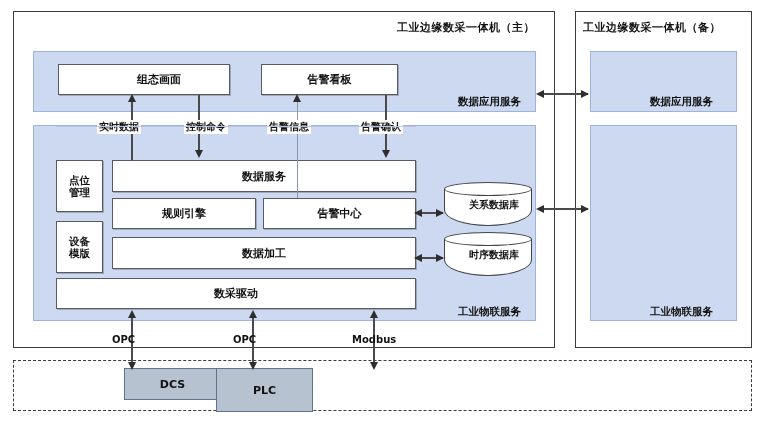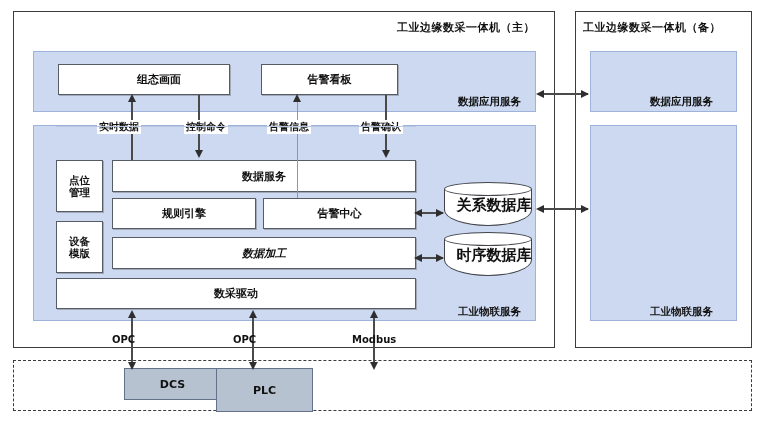--- a/index.html
+++ b/index.html
@@ -25,21 +25,21 @@
   .dashbox{position:absolute;border:1.6px dashed #3b3b3b;box-sizing:border-box;background:transparent;}
 
   
   .cyl{position:absolute;}
   .cyl .body{position:absolute;left:0;right:0;top:7px;bottom:0;background:#ffffff;
         border-left:1.3px solid #41454b;border-right:1.3px solid #41454b;border-bottom:1.3px solid #41454b;
         border-radius:0 0 50% 50%/0 0 16px 16px;box-sizing:border-box;}
   .cyl .top{position:absolute;left:0;right:0;top:0;height:14px;background:#ffffff;
         border:1.3px solid #41454b;border-radius:50%/50%;box-sizing:border-box;}
   .cyl .lbl{position:absolute;left:0;right:0;top:50%;transform:translateY(-40%);
-        text-align:center;font-size:15px;color:#111;font-weight:600;margin-left:12px;}
+        text-align:center;font-size:10px;color:#111;font-weight:600;margin-left:12px;}
 
   
   .vline{position:absolute;background:#4a4a4a;width:1.6px;}
   .hline{position:absolute;background:#4a4a4a;height:1.6px;}
   .vline.thin{background:#8e96ab;width:1.2px;}
   .arrow{position:absolute;width:0;height:0;}
   .arrow.up{border-left:4.5px solid transparent;border-right:4.5px solid transparent;border-bottom:8px solid #2e2e2e;}
   .arrow.down{border-left:4.5px solid transparent;border-right:4.5px solid transparent;border-top:8px solid #2e2e2e;}
   .arrow.left{border-top:4.5px solid transparent;border-bottom:4.5px solid transparent;border-right:8px solid #2e2e2e;}
   .arrow.right{border-top:4.5px solid transparent;border-bottom:4.5px solid transparent;border-left:8px solid #2e2e2e;}
@@ -69,21 +69,21 @@
     <span>管理</span>
   </div>
   <div class="wbox vert" style="left:56px;top:221px;width:47px;height:52px;">
     <span>设备</span>
     <span>模版</span>
   </div>
 
   <div class="wbox" style="left:112px;top:198px;width:144px;height:31px;">规则引擎</div>
   <div class="wbox" style="left:112px;top:160px;width:304px;height:32px;">数据服务</div>
   <div class="wbox" style="left:263px;top:198px;width:153px;height:31px;">告警中心</div>
-  <div class="wbox" style="left:112px;top:237px;width:304px;height:32px;font-style:italic;">数据加工</div>
+  <div class="wbox" style="left:112px;top:237px;width:304px;height:32px;">数据加工</div>
   <div class="wbox" style="left:56px;top:278px;width:360px;height:31px;">数采驱动</div>
 
   <div class="cyl" style="left:444px;top:182px;width:88px;height:44px;">
     <div class="body"></div>
     <div class="top"></div>
     <div class="lbl">关系数据库</div>
   </div>
   <div class="cyl" style="left:444px;top:232px;width:88px;height:44px;">
     <div class="body"></div>
     <div class="top"></div>

